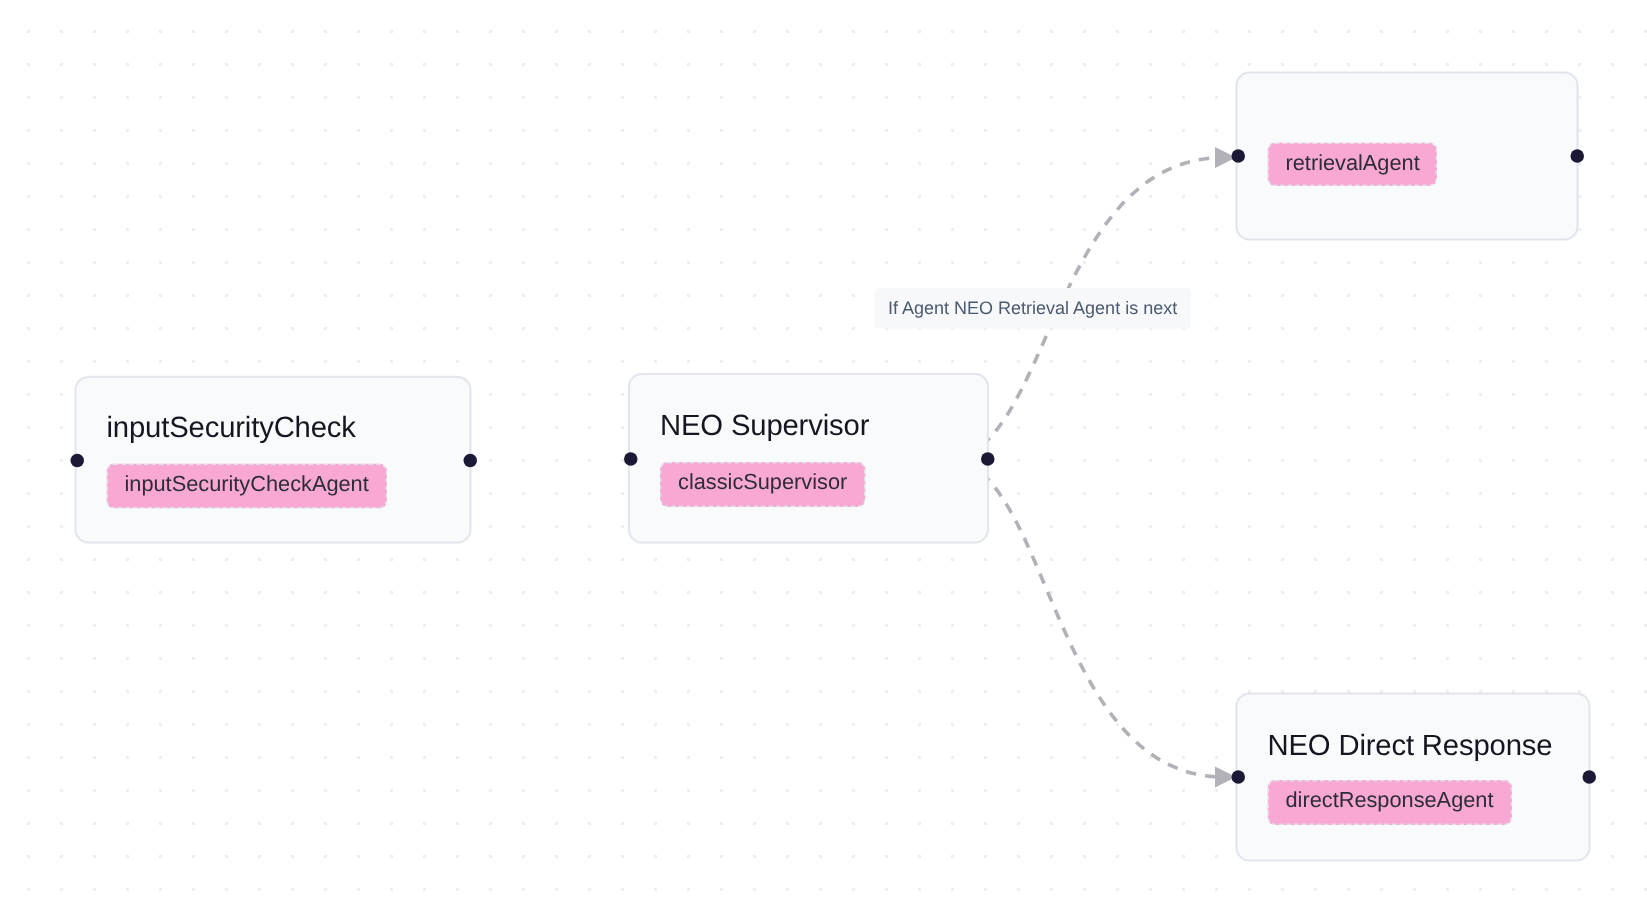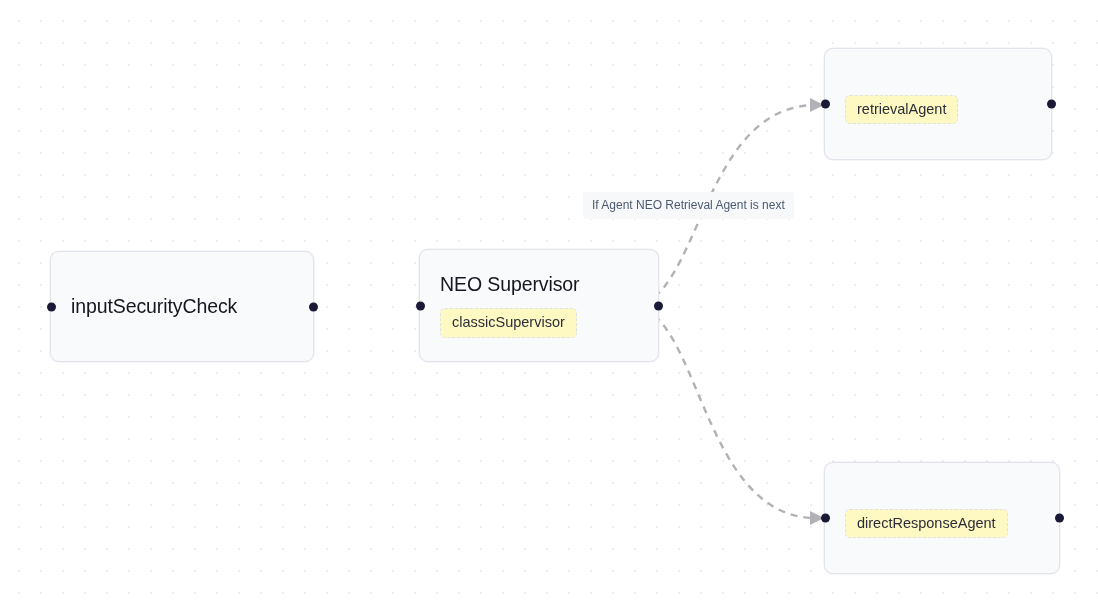--- a/index.html
+++ b/index.html
@@ -57,21 +57,21 @@
     font-size: 19.5px;
     font-weight: 400;
     color: #15161f;
     line-height: 1.2;
     letter-spacing: -0.1px;
     white-space: nowrap;
   }
   .node-badge {
     margin-top: 11px;
     align-self: flex-start;
-    background: #fef9c3;
+    background: #f9a8d4;
     border: 1px dashed #dfe1e8;
     border-radius: 5px;
     padding: 5px 11px 6px 11px;
     font-size: 14.5px;
     color: #2c2d38;
     line-height: 1.15;
     white-space: nowrap;
   }
 
   
@@ -120,35 +120,37 @@
   </svg>
 
   <div class="edge-label" style="left: 583px; top: 192px;">
     <span>If Agent NEO Retrieval Agent is next</span>
   </div>
 
 
   <div class="node" style="left: 50px; top: 251px; width: 264px; height: 111px;">
     <span class="handle left"></span>
     <div class="node-title">inputSecurityCheck</div>
+    <div class="node-badge">inputSecurityCheckAgent</div>
     <span class="handle right"></span>
   </div>
 
   <div class="node" style="left: 419px; top: 249px; width: 240px; height: 113px;">
     <span class="handle left"></span>
     <div class="node-title">NEO Supervisor</div>
     <div class="node-badge">classicSupervisor</div>
     <span class="handle right"></span>
   </div>
 
   <div class="node" style="left: 824px; top: 48px; width: 228px; height: 112px;">
     <span class="handle left"></span>
     <div class="node-badge">retrievalAgent</div>
     <span class="handle right"></span>
   </div>
 
   <div class="node" style="left: 824px; top: 462px; width: 236px; height: 112px;">
     <span class="handle left"></span>
+    <div class="node-title">NEO Direct Response</div>
     <div class="node-badge">directResponseAgent</div>
     <span class="handle right"></span>
   </div>
 
 </div>
 
 </body></html>

